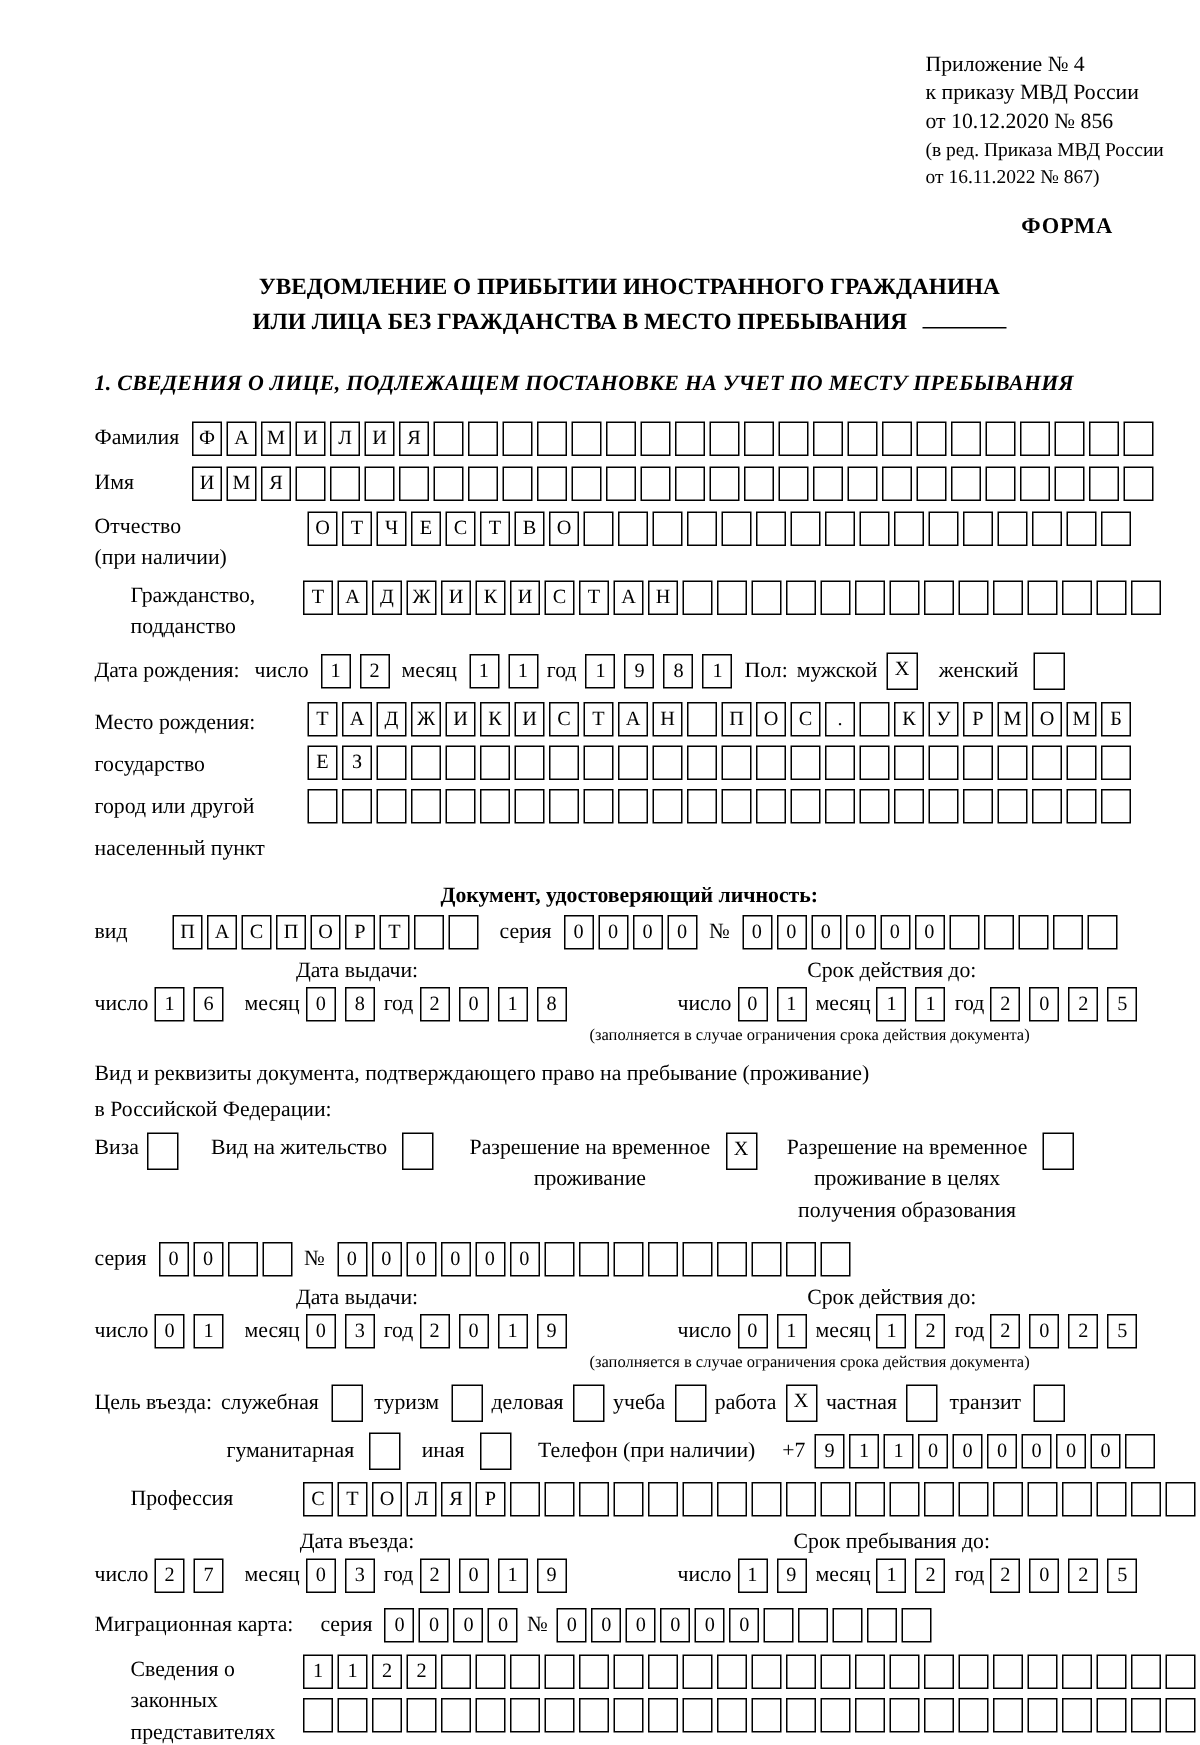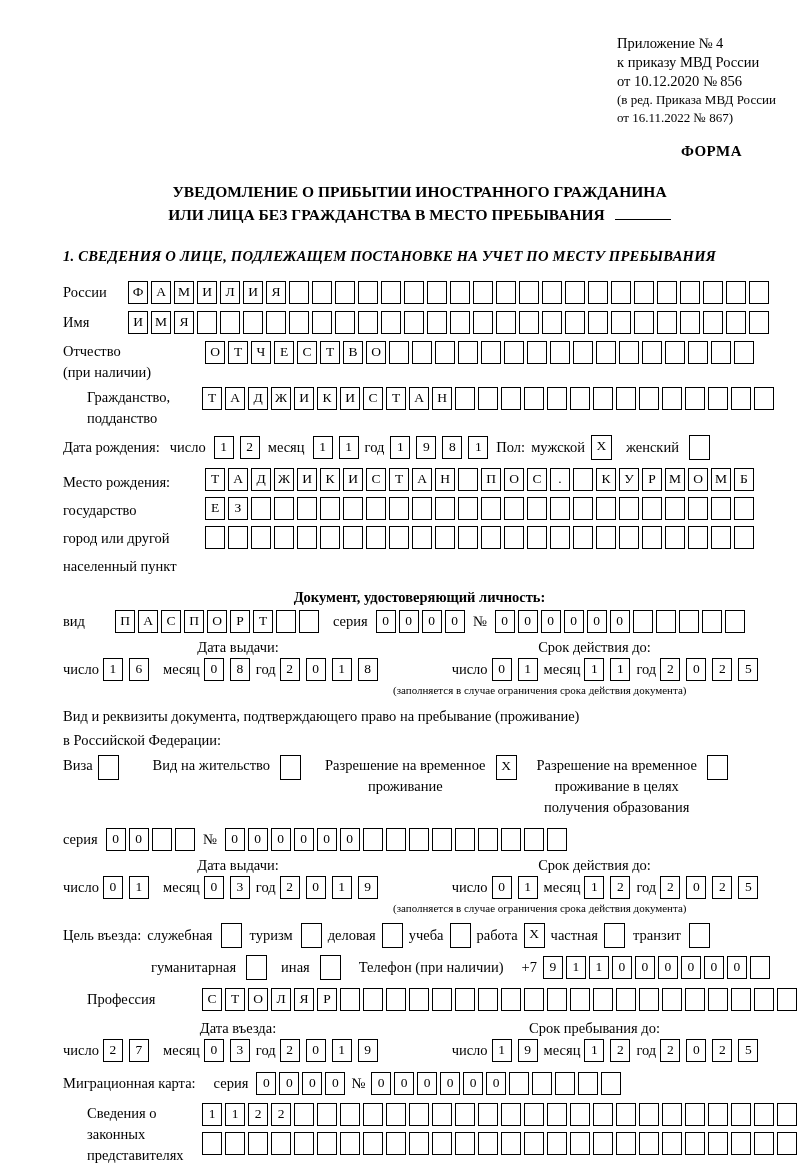--- a/index.html
+++ b/index.html
@@ -59,21 +59,21 @@
   <div class="forma b">ФОРМА</div>
 
   <div class="title b">
     <div>УВЕДОМЛЕНИЕ О ПРИБЫТИИ ИНОСТРАННОГО ГРАЖДАНИНА</div>
     <div><span>ИЛИ ЛИЦА БЕЗ ГРАЖДАНСТВА В МЕСТО ПРЕБЫВАНИЯ</span><span class="blank-line"></span></div>
   </div>
 
   <div class="sec-head b">1. СВЕДЕНИЯ О ЛИЦЕ, ПОДЛЕЖАЩЕМ ПОСТАНОВКЕ НА УЧЕТ ПО МЕСТУ ПРЕБЫВАНИЯ</div>
 
   <div class="row" style="margin-top:16px;">
-    <div class="lblcol c65">России</div>
+    <div class="lblcol c65">Фамилия</div>
     <div class="cells">
         <span class="cell">Ф</span>
         <span class="cell">А</span>
         <span class="cell">М</span>
         <span class="cell">И</span>
         <span class="cell">Л</span>
         <span class="cell">И</span>
         <span class="cell">Я</span>
         <span class="cell"></span>
         <span class="cell"></span>
@@ -406,21 +406,21 @@
   <div class="para">Вид и реквизиты документа, подтверждающего право на пребывание (проживание)</div>
   <div class="para" style="margin-top:2px;">в Российской Федерации:</div>
 
   <div class="opts">
     <div class="opt">
       <span class="optlbl">Виза</span>
       <span class="cells cb" style="margin-left:5px;">
           <span class="cell"></span>
         </span>
     </div>
-    <div class="opt" style="margin-left:34px;">
+    <div class="opt" style="margin-left:22px;">
       <span class="optlbl">Вид на жительство</span>
       <span class="cells cb">
           <span class="cell"></span>
         </span>
     </div>
     <div class="opt" style="margin-left:24px;">
       <span class="optlbl">
         <div>Разрешение на временное</div>
         <div>проживание</div>
       </span>

